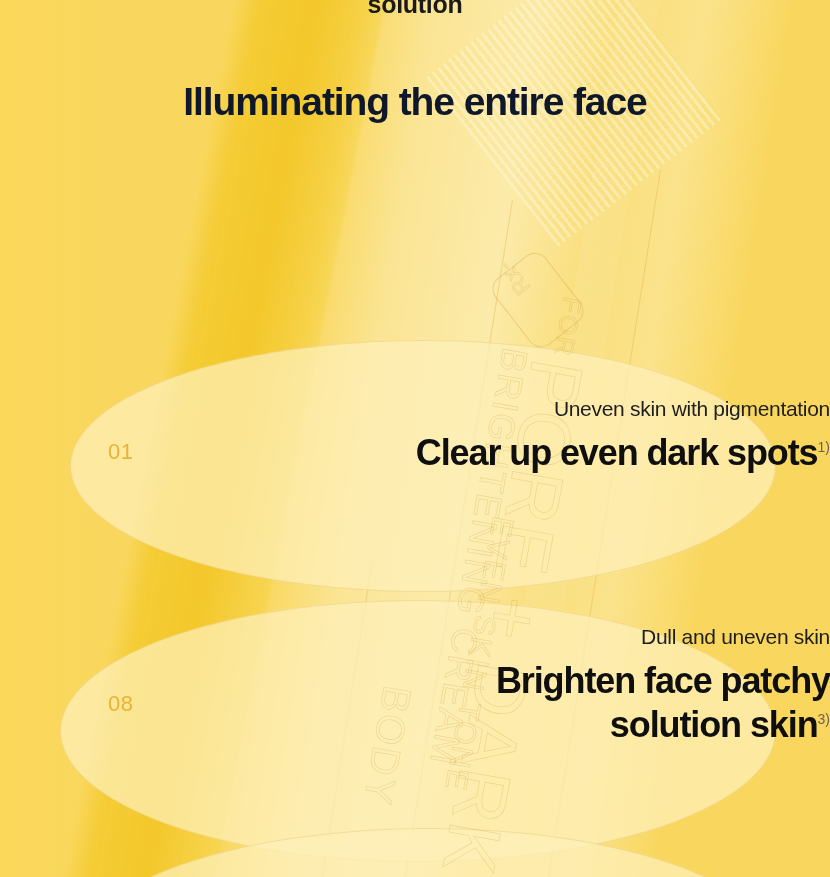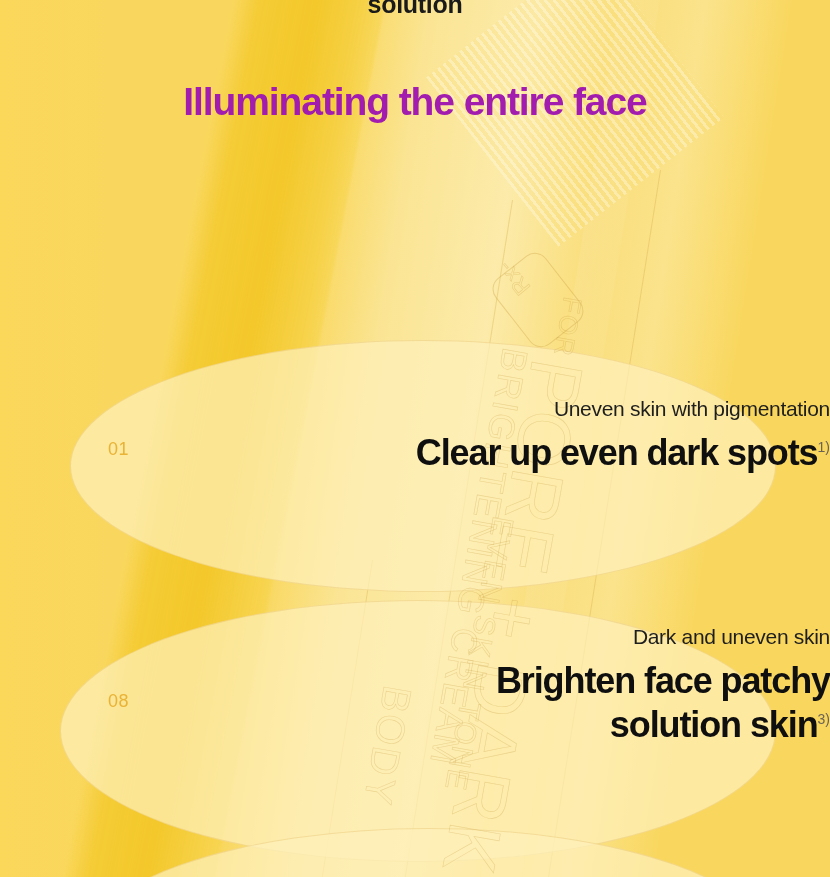--- a/index.html
+++ b/index.html
@@ -146,21 +146,21 @@
     font-weight:700;
     color:#1A1A1A;
     letter-spacing:-0.3px;
     margin-top:-9px;
     line-height:1.1;
   }
 
   .headline {
     text-align:center;
     margin-top:58px;
-    color:#a21caf;
+    color:#0f172a;
     font-weight:700;
     font-size:39px;
     line-height:1.28;
     letter-spacing:-1.1px;
   }
   .headline .line { display:block; }
 
   .feature {
     position:absolute;
     width:830px;
@@ -189,21 +189,21 @@
   .sup {
     font-size:14px;
     font-weight:400;
     vertical-align:super;
     color:#6B6256;
     letter-spacing:0;
   }
 
   .step-num {
     position:absolute;
-    font-size:18px;
+    font-size:22px;
     font-weight:400;
     color:#E9B336;
     letter-spacing:0.5px;
   }
   .step-num-1 { left:108px; top:448px; }
   .step-num-2 { left:108px; top:700px; }
 </style>
 </head>
 <body>
 
@@ -243,21 +243,21 @@
     <div class="step-num step-num-1">01</div>
     <div class="feature feature-1">
       <div class="feature-sub">Uneven skin with pigmentation</div>
       <div class="feature-main">
         <span>Clear up even dark spots</span><span class="sup">1)</span>
       </div>
     </div>
 
     <div class="step-num step-num-2">08</div>
     <div class="feature feature-2">
-      <div class="feature-sub">Dark and uneven skin</div>
+      <div class="feature-sub">Dull and uneven skin</div>
       <div class="feature-main">
         <div>Brighten face patchy</div>
         <div><span>solution skin</span><span class="sup">3)</span></div>
       </div>
     </div>
 
   </div>
 </div>
 
 </body></html>

